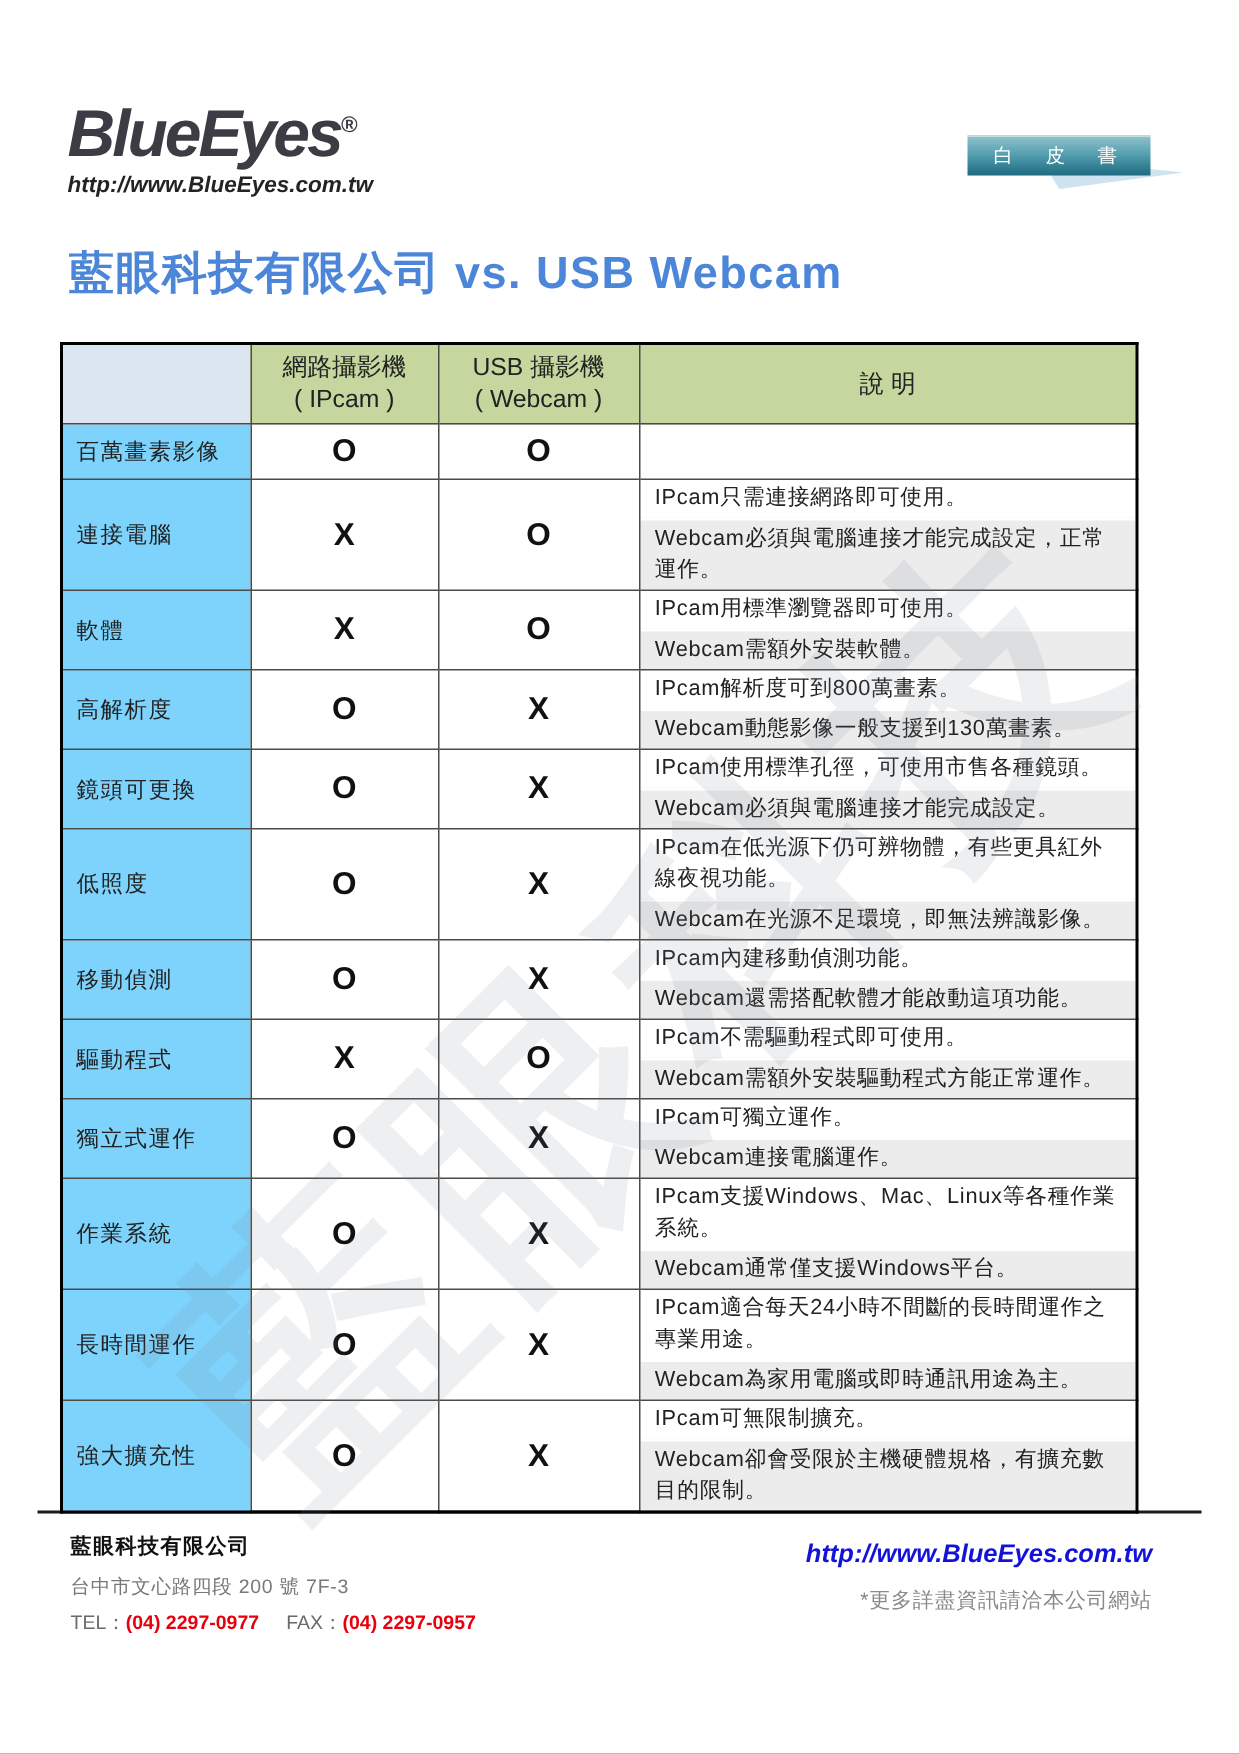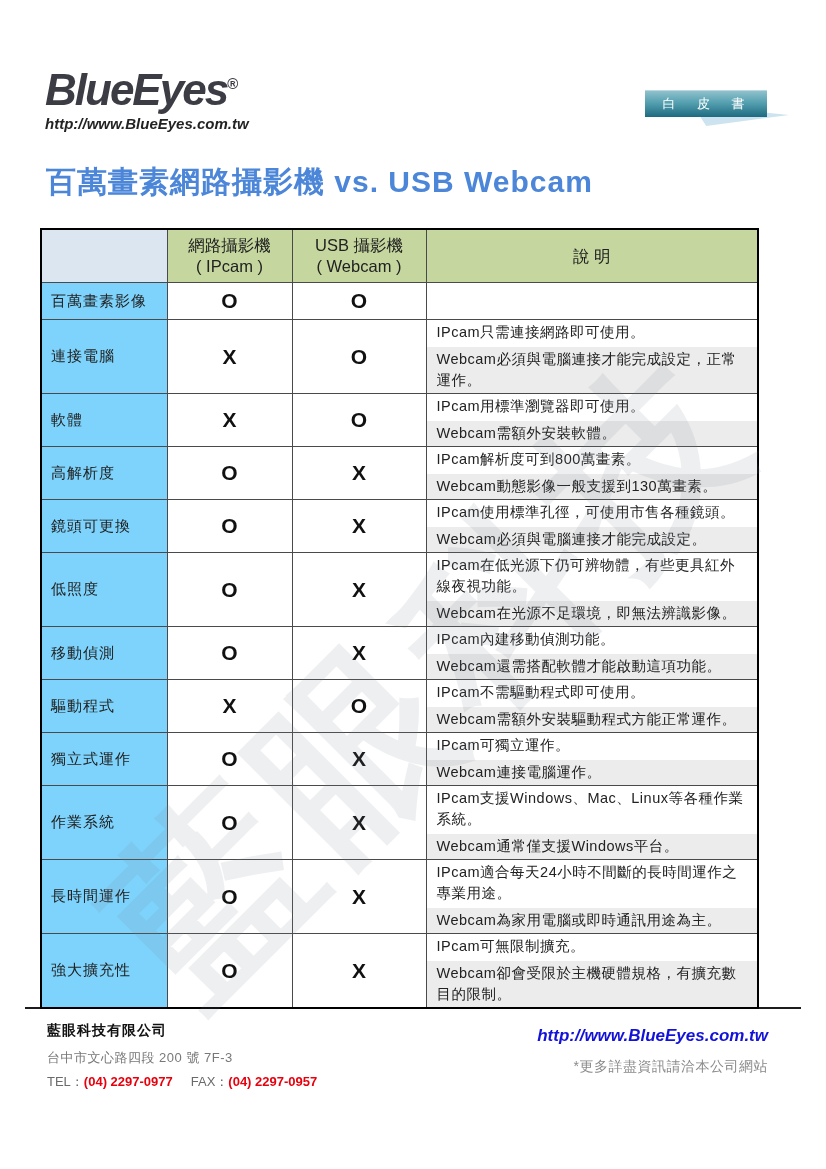--- a/index.html
+++ b/index.html
@@ -105,21 +105,21 @@
   <div class="logo-block">
     <div class="logo-text"><span>BlueEyes</span><span class="logo-reg">®</span></div>
     <div class="logo-url">http://www.BlueEyes.com.tw</div>
   </div>
 
   <div class="badge-wrap">
     <div class="badge-swoosh"></div>
     <div class="badge">白 皮 書</div>
   </div>
 
-  <div class="doc-title">百萬畫素網路攝影機 vs. USB Webcam</div>
+  <div class="doc-title">藍眼科技有限公司 vs. USB Webcam</div>
 
   <div class="table-wrap">
     <table class="cmp">
       <colgroup>
         <col class="c-label">
           <col class="c-ip">
           <col class="c-web">
           <col class="c-desc">
       </colgroup>
       <thead>

